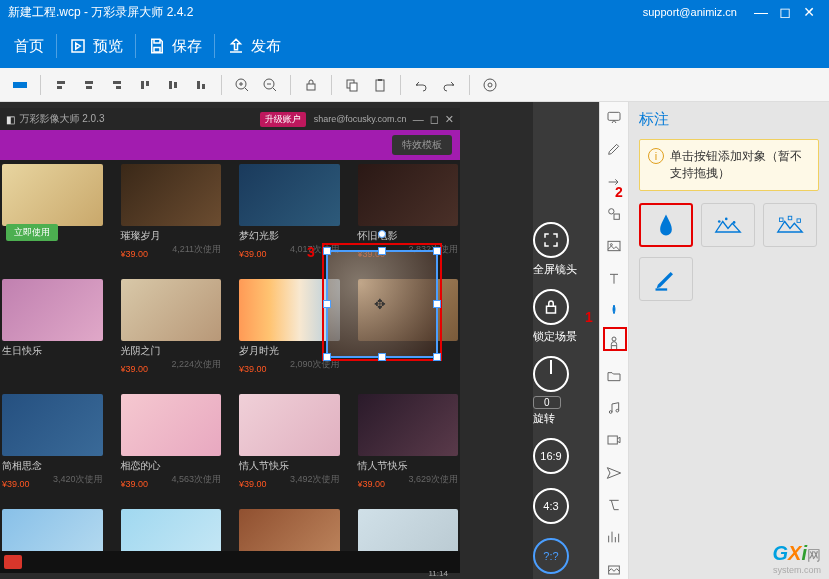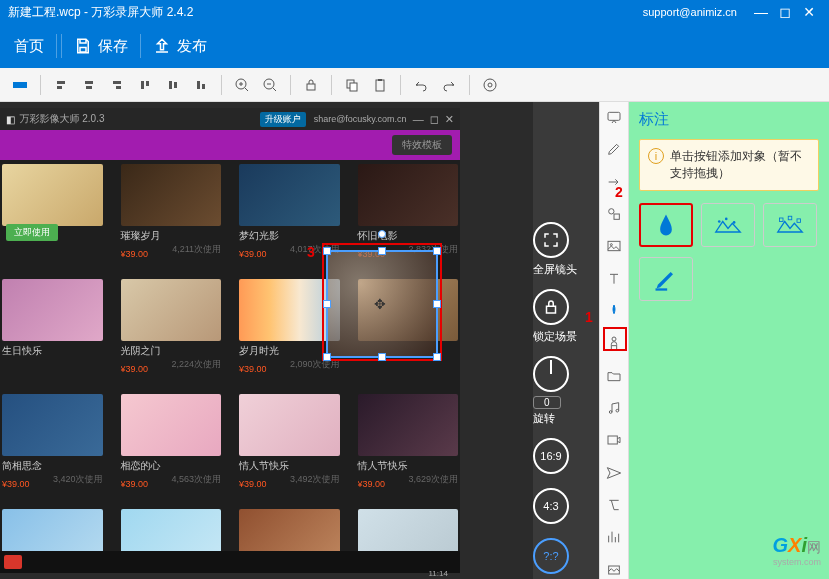--- a/index.html
+++ b/index.html
@@ -22,21 +22,21 @@
 .toolbar .tbtn { width: 28px; height: 28px; display: flex; align-items: center; justify-content: center; cursor: pointer; color: #555; }
 .toolbar .tsep { width: 1px; height: 20px; background: #ccc; margin: 0 6px; }
 .toolbar svg { width: 16px; height: 16px; fill: #555; }
 
 
 .main { display: flex; height: calc(579px - 24px - 44px - 34px); }
 .canvas-area { flex: 1; background: #2b2b2b; position: relative; overflow: hidden; }
 .inner-app { position: absolute; left: 0; top: 6px; width: 460px; height: 465px; background: #1e1e1e; }
 .inner-titlebar { height: 22px; background: #262626; color: #aaa; display: flex; align-items: center; font-size: 10px; padding: 0 6px; }
 .inner-titlebar .itt { flex: 1; margin-left: 4px; }
-.inner-titlebar .upgrade { background: #0369a1; color: #fff; font-size: 9px; padding: 1px 5px; border-radius: 2px; }
+.inner-titlebar .upgrade { background: #be185d; color: #fff; font-size: 9px; padding: 1px 5px; border-radius: 2px; }
 .inner-titlebar .iemail { margin-left: 8px; font-size: 9px; }
 .inner-titlebar .iwin { margin-left: 6px; cursor: pointer; font-size: 11px; }
 .inner-sub { height: 30px; background: #a21caf; display: flex; justify-content: flex-end; align-items: center; padding: 0 8px; }
 .inner-sub .chip { background: #333; color: #999; font-size: 10px; padding: 3px 10px; border-radius: 3px; }
 .inner-grid { display: grid; grid-template-columns: repeat(4, 1fr); gap: 18px; padding: 4px 2px; }
 .card { position: relative; }
 .thumb { width: 100%; height: 62px; background: #555; border-radius: 2px; }
 .card .ctitle { color: #ccc; font-size: 10px; margin-top: 3px; }
 .card .cprice { color: #ff5722; font-size: 9px; display: inline; }
 .card .cuse { color: #666; font-size: 9px; float: right; }
@@ -79,32 +79,32 @@
 .ctrl-btn { width: 36px; height: 36px; border: 2px solid #fff; border-radius: 50%; display: flex; align-items: center; justify-content: center; margin-bottom: 4px; }
 .ctrl-label { margin-bottom: 12px; font-size: 11px; }
 
 
 .icon-sidebar { width: 30px; background: #f8f8f8; border-left: 1px solid #ddd; border-right: 1px solid #ddd; display: flex; flex-direction: column; align-items: center; padding-top: 6px; gap: 14px; position: relative; }
 .icon-sidebar .sbtn { width: 20px; height: 20px; display: flex; align-items: center; justify-content: center; cursor: pointer; color: #666; }
 .icon-sidebar svg { width: 16px; height: 16px; fill: none; stroke: #666; stroke-width: 1.5; }
 .icon-sidebar .active svg { stroke: #0078d7; fill: #0078d7; }
 
 
-.right-panel { width: 200px; background: #86efac; padding: 8px 10px; position: relative; }
+.right-panel { width: 200px; background: #e5e5e5; padding: 8px 10px; position: relative; }
 .right-panel h3 { color: #0078d7; font-size: 15px; font-weight: normal; margin-bottom: 10px; }
 .hint { background: #fef9e7; border: 1px solid #f0d060; padding: 8px; font-size: 12px; color: #333; display: flex; gap: 6px; border-radius: 2px; margin-bottom: 12px; }
 .hint-icon { width: 16px; height: 16px; border: 1.5px solid #e0a020; color: #e0a020; border-radius: 50%; display: flex; align-items: center; justify-content: center; font-size: 11px; flex-shrink: 0; }
 .tool-row { display: flex; gap: 8px; margin-bottom: 10px; }
 .tool-tile { width: 54px; height: 44px; border: 1px solid #ccc; border-radius: 3px; display: flex; align-items: center; justify-content: center; cursor: pointer; }
 .tool-tile.selected { border: 2px solid #e60000; }
 .tool-tile svg { width: 28px; height: 28px; }
 
 .annotation-num { position: absolute; color: #e60000; font-size: 14px; font-weight: bold; }
 
-.watermark { position: absolute; right: 8px; bottom: 12px; font-size: 20px; font-style: italic; font-weight: bold; }
+.watermark { position: absolute; right: 8px; bottom: 4px; font-size: 20px; font-style: italic; font-weight: bold; }
 .watermark .g { color: #00a0e0; }
 .watermark .x { color: #ff8000; }
 .watermark .i { color: #30a030; }
 .watermark .txt { color: #888; font-size: 14px; font-style: normal; font-weight: normal; }
 </style>
 </head>
 <body>
 
 <div class="titlebar">
   <span class="title">新建工程.wcp - 万彩录屏大师 2.4.2</span>
@@ -112,20 +112,26 @@
   <span class="win-btn">—</span>
   <span class="win-btn">◻</span>
   <span class="win-btn">✕</span>
 </div>
 
 <div class="menubar">
   <div class="menu-item">
       <span>首页</span>
     </div>
   <div class="divider"></div>
+  <div class="menu-item">
+    <svg viewBox="0 0 24 24">
+        <path d="M4 4h16v16H4z M9 8l6 4-6 4z" fill="none" stroke="#fff" stroke-width="2"></path>
+      </svg>
+    <span>预览</span>
+  </div>
   <div class="divider"></div>
   <div class="menu-item">
     <svg viewBox="0 0 24 24">
         <path d="M5 3h11l3 3v15H5z M8 3v5h8V3 M8 14h8v6H8z" fill="none" stroke="#fff" stroke-width="2"></path>
       </svg>
     <span>保存</span>
   </div>
   <div class="divider"></div>
   <div class="menu-item">
     <svg viewBox="0 0 24 24">

